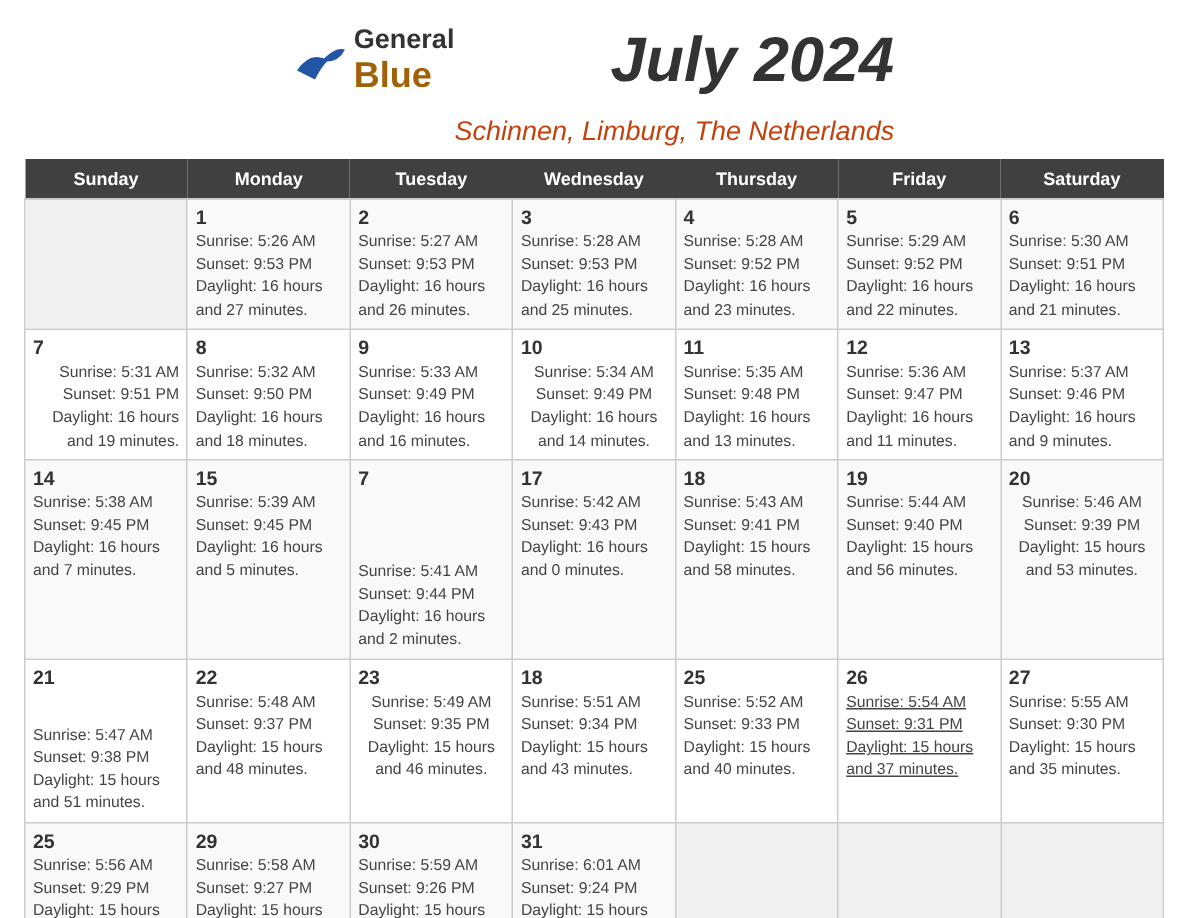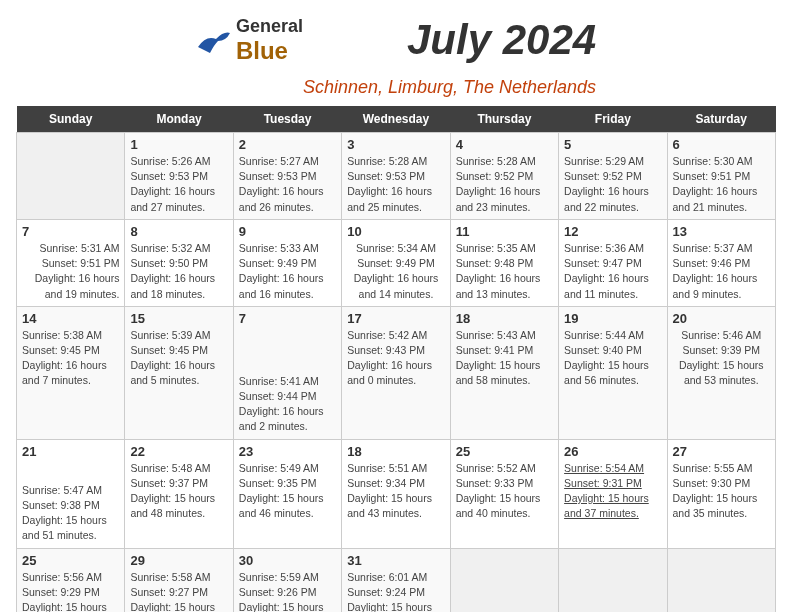--- a/index.html
+++ b/index.html
@@ -285,21 +285,21 @@
         </td>
         <td>
           <span class="day-number">22</span>
           <div class="day-detail" style="white-space: pre-line;">Sunrise: 5:48 AM
 Sunset: 9:37 PM
 Daylight: 15 hours
 and 48 minutes.</div>
         </td>
         <td>
           <span class="day-number">23</span>
-          <div class="day-detail" style="white-space: pre-line;">Sunrise: 5:49 AM
+          <div class="day-detail" style="white-space: pre-line; text-align: center;">Sunrise: 5:49 AM
 Sunset: 9:35 PM
 Daylight: 15 hours
 and 46 minutes.</div>
         </td>
         <td>
           <span class="day-number">18</span>
           <div class="day-detail" style="white-space: pre-line;">Sunrise: 5:51 AM
 Sunset: 9:34 PM
 Daylight: 15 hours
 and 43 minutes.</div>

